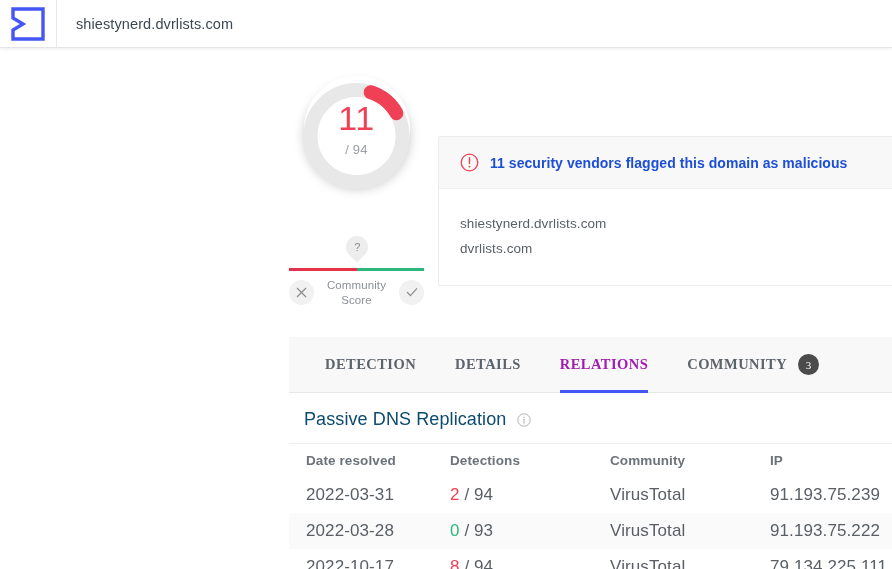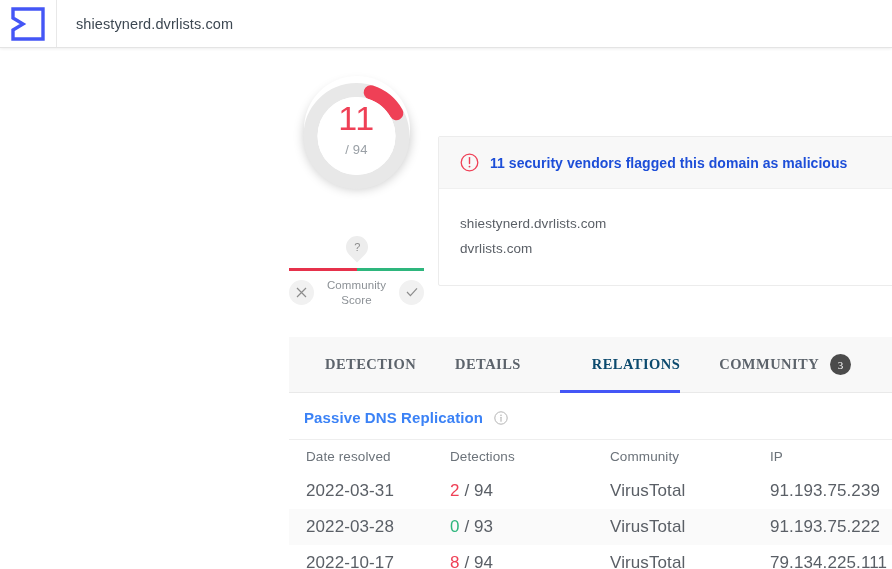--- a/index.html
+++ b/index.html
@@ -237,21 +237,21 @@
     border: none;
     padding: 0;
     font-family: Liberation Serif, serif;
   }
   .tab-label {
     font-size: 14.5px;
     font-weight: bold;
     color: #5c636b;
     letter-spacing: .45px;
   }
-  .tab.active .tab-label { color: #0c4a6e; margin-left: 32px; }
+  .tab.active .tab-label { color: #a21caf; }
   .tab.active::after {
     content: "";
     position: absolute;
     left: 0; right: 0; bottom: 0;
     height: 3px;
     background: #4456f6;
   }
   #community-badge {
     margin-left: 11px;
     width: 21px; height: 21px;
@@ -272,36 +272,36 @@
     top: 345px;
     width: 669px;
     background: #ffffff;
   }
   #section-head {
     display: flex;
     align-items: center;
     padding: 16px 0 13px 15px;
   }
   #section-title {
-    font-size: 15px;
-    font-weight: bold;
-    color: #3b82f6;
+    font-size: 18px;
+    font-weight: normal;
+    color: #0c4a6e;
     letter-spacing: .1px;
   }
   #section-info-icon { margin-left: 11px; display: block; }
 
   table#dns-table {
     width: 669px;
     border-collapse: collapse;
     table-layout: fixed;
   }
   #dns-table th {
     text-align: left;
     font-size: 13.5px;
-    font-weight: normal;
+    font-weight: bold;
     color: #6c737a;
     padding: 9px 0 9px 0;
     border-top: 1px solid #eeeeee;
     letter-spacing: .1px;
   }
   #dns-table td {
     font-size: 17px;
     color: #5a5f66;
     padding: 8px 0 8px 0;
     letter-spacing: .1px;

